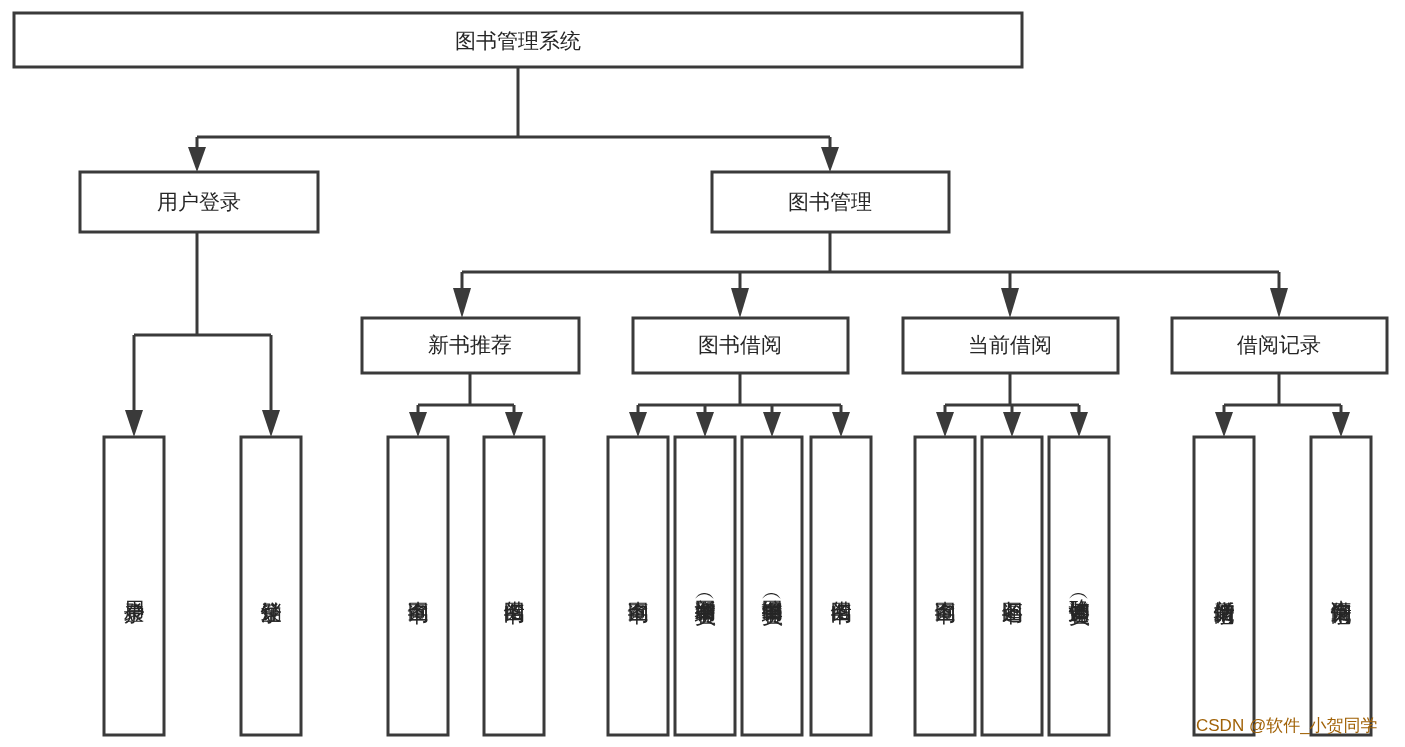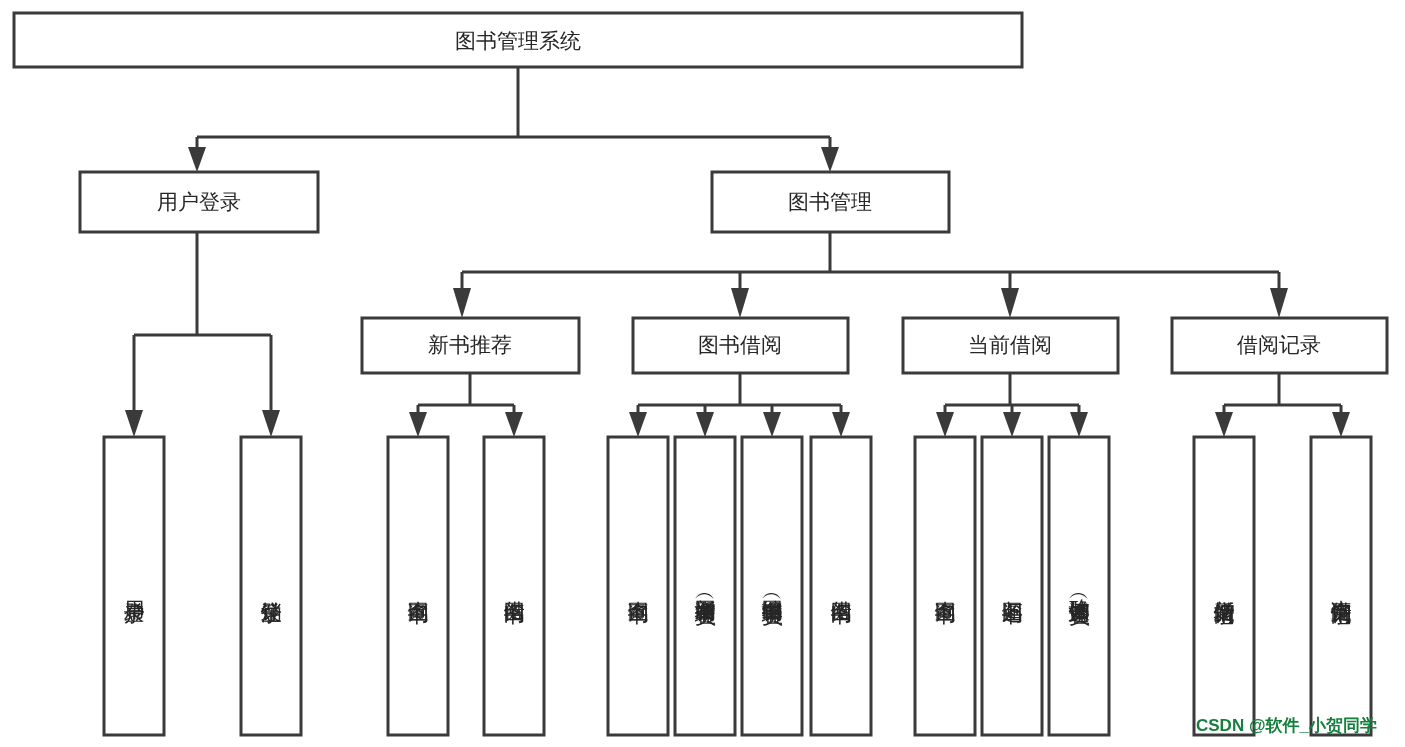--- a/index.html
+++ b/index.html
@@ -62,24 +62,23 @@
     align-items: center;
     justify-content: center;
     white-space: nowrap;
     pointer-events: none;
     user-select: none;
   }
   .watermark {
     position: absolute;
     font-family: "Liberation Sans", "DejaVu Sans", sans-serif;
     font-size: 17px;
-    color: #15803d;
+    color: #a16207;
     white-space: nowrap;
     user-select: none;
-    font-weight: bold;
   }
 </style>
 </head>
 <body>
 
 <div id="diagram-root">
 
   <svg class="diagram-canvas" viewBox="0 0 1405 747" xmlns="http://www.w3.org/2000/svg">
 
     <g>

